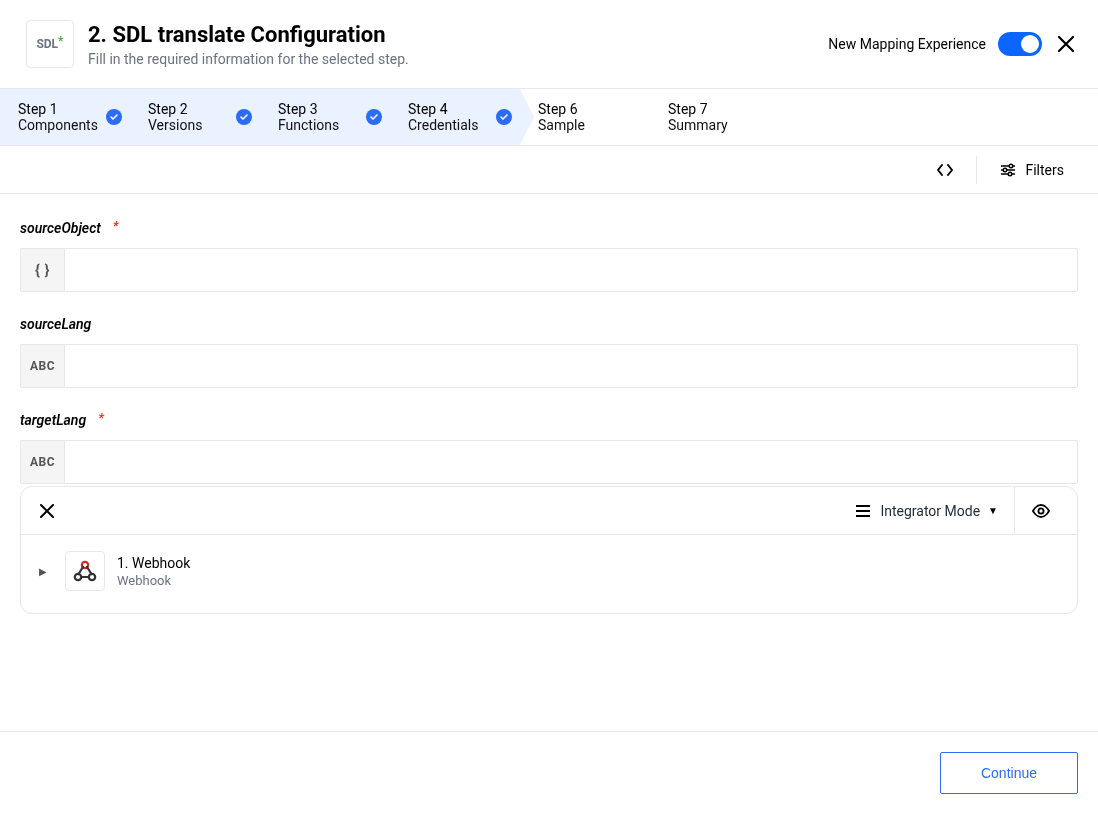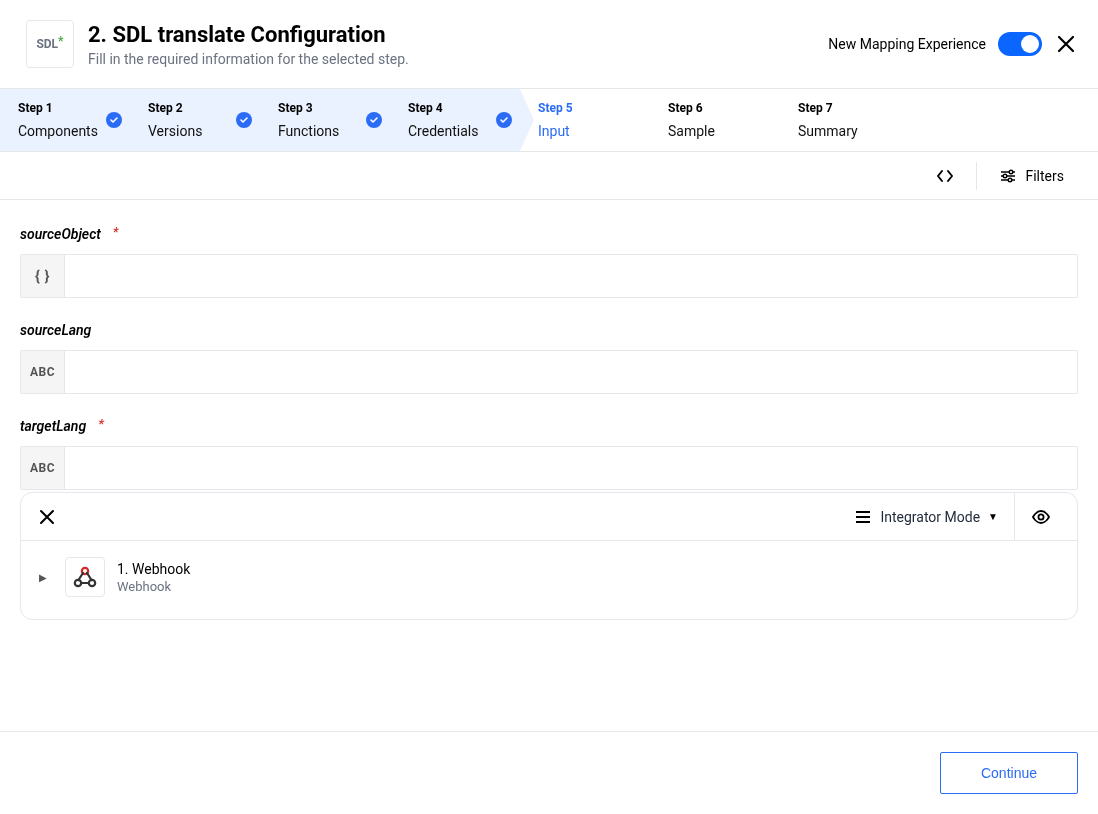--- a/index.html
+++ b/index.html
@@ -84,23 +84,23 @@
     position: absolute;
     right: -14px;
     top: 0;
     bottom: 0;
     width: 28px;
     background: inherit;
     clip-path: polygon(0 0, 50% 0, 100% 50%, 50% 100%, 0 100%);
     z-index: 1;
   }
   .step:last-child::after { display:none; }
-  .step-title { font-size: 12px; font-weight: 700; color: #000; }
+  .step-title { font-size: 14px; font-weight: 400; color: #000; }
   .step.active .step-title { color: #2b6cf6; }
-  .step-sub { font-size: 14px; color: #111; margin-top: 8px; font-weight:400; }
+  .step-sub { font-size: 14px; color: #111; margin-top: 0; font-weight:400; }
   .step.active .step-sub { color: #2b6cf6; }
   .step-check {
     position: absolute;
     right: 8px;
     top: 50%;
     transform: translateY(-50%);
     width: 16px; height: 16px;
     background: #2b6cf6;
     border-radius: 50%;
     display: flex; align-items: center; justify-content: center;
@@ -275,24 +275,20 @@
       </div>
   </div>
   <div class="step completed">
     <div class="step-title">Step 4</div>
     <div class="step-sub">Credentials</div>
     <div class="step-check">
         <svg viewBox="0 0 10 10">
           <path d="M2 5 L4 7 L8 3" stroke="#fff" stroke-width="1.6" fill="none" stroke-linecap="round" stroke-linejoin="round"></path>
         </svg>
       </div>
-  </div>
-  <div class="step active">
-    <div class="step-title">Step 5</div>
-    <div class="step-sub">Input</div>
   </div>
   <div class="step">
     <div class="step-title">Step 6</div>
     <div class="step-sub">Sample</div>
   </div>
   <div class="step">
     <div class="step-title">Step 7</div>
     <div class="step-sub">Summary</div>
   </div>
 </div>

